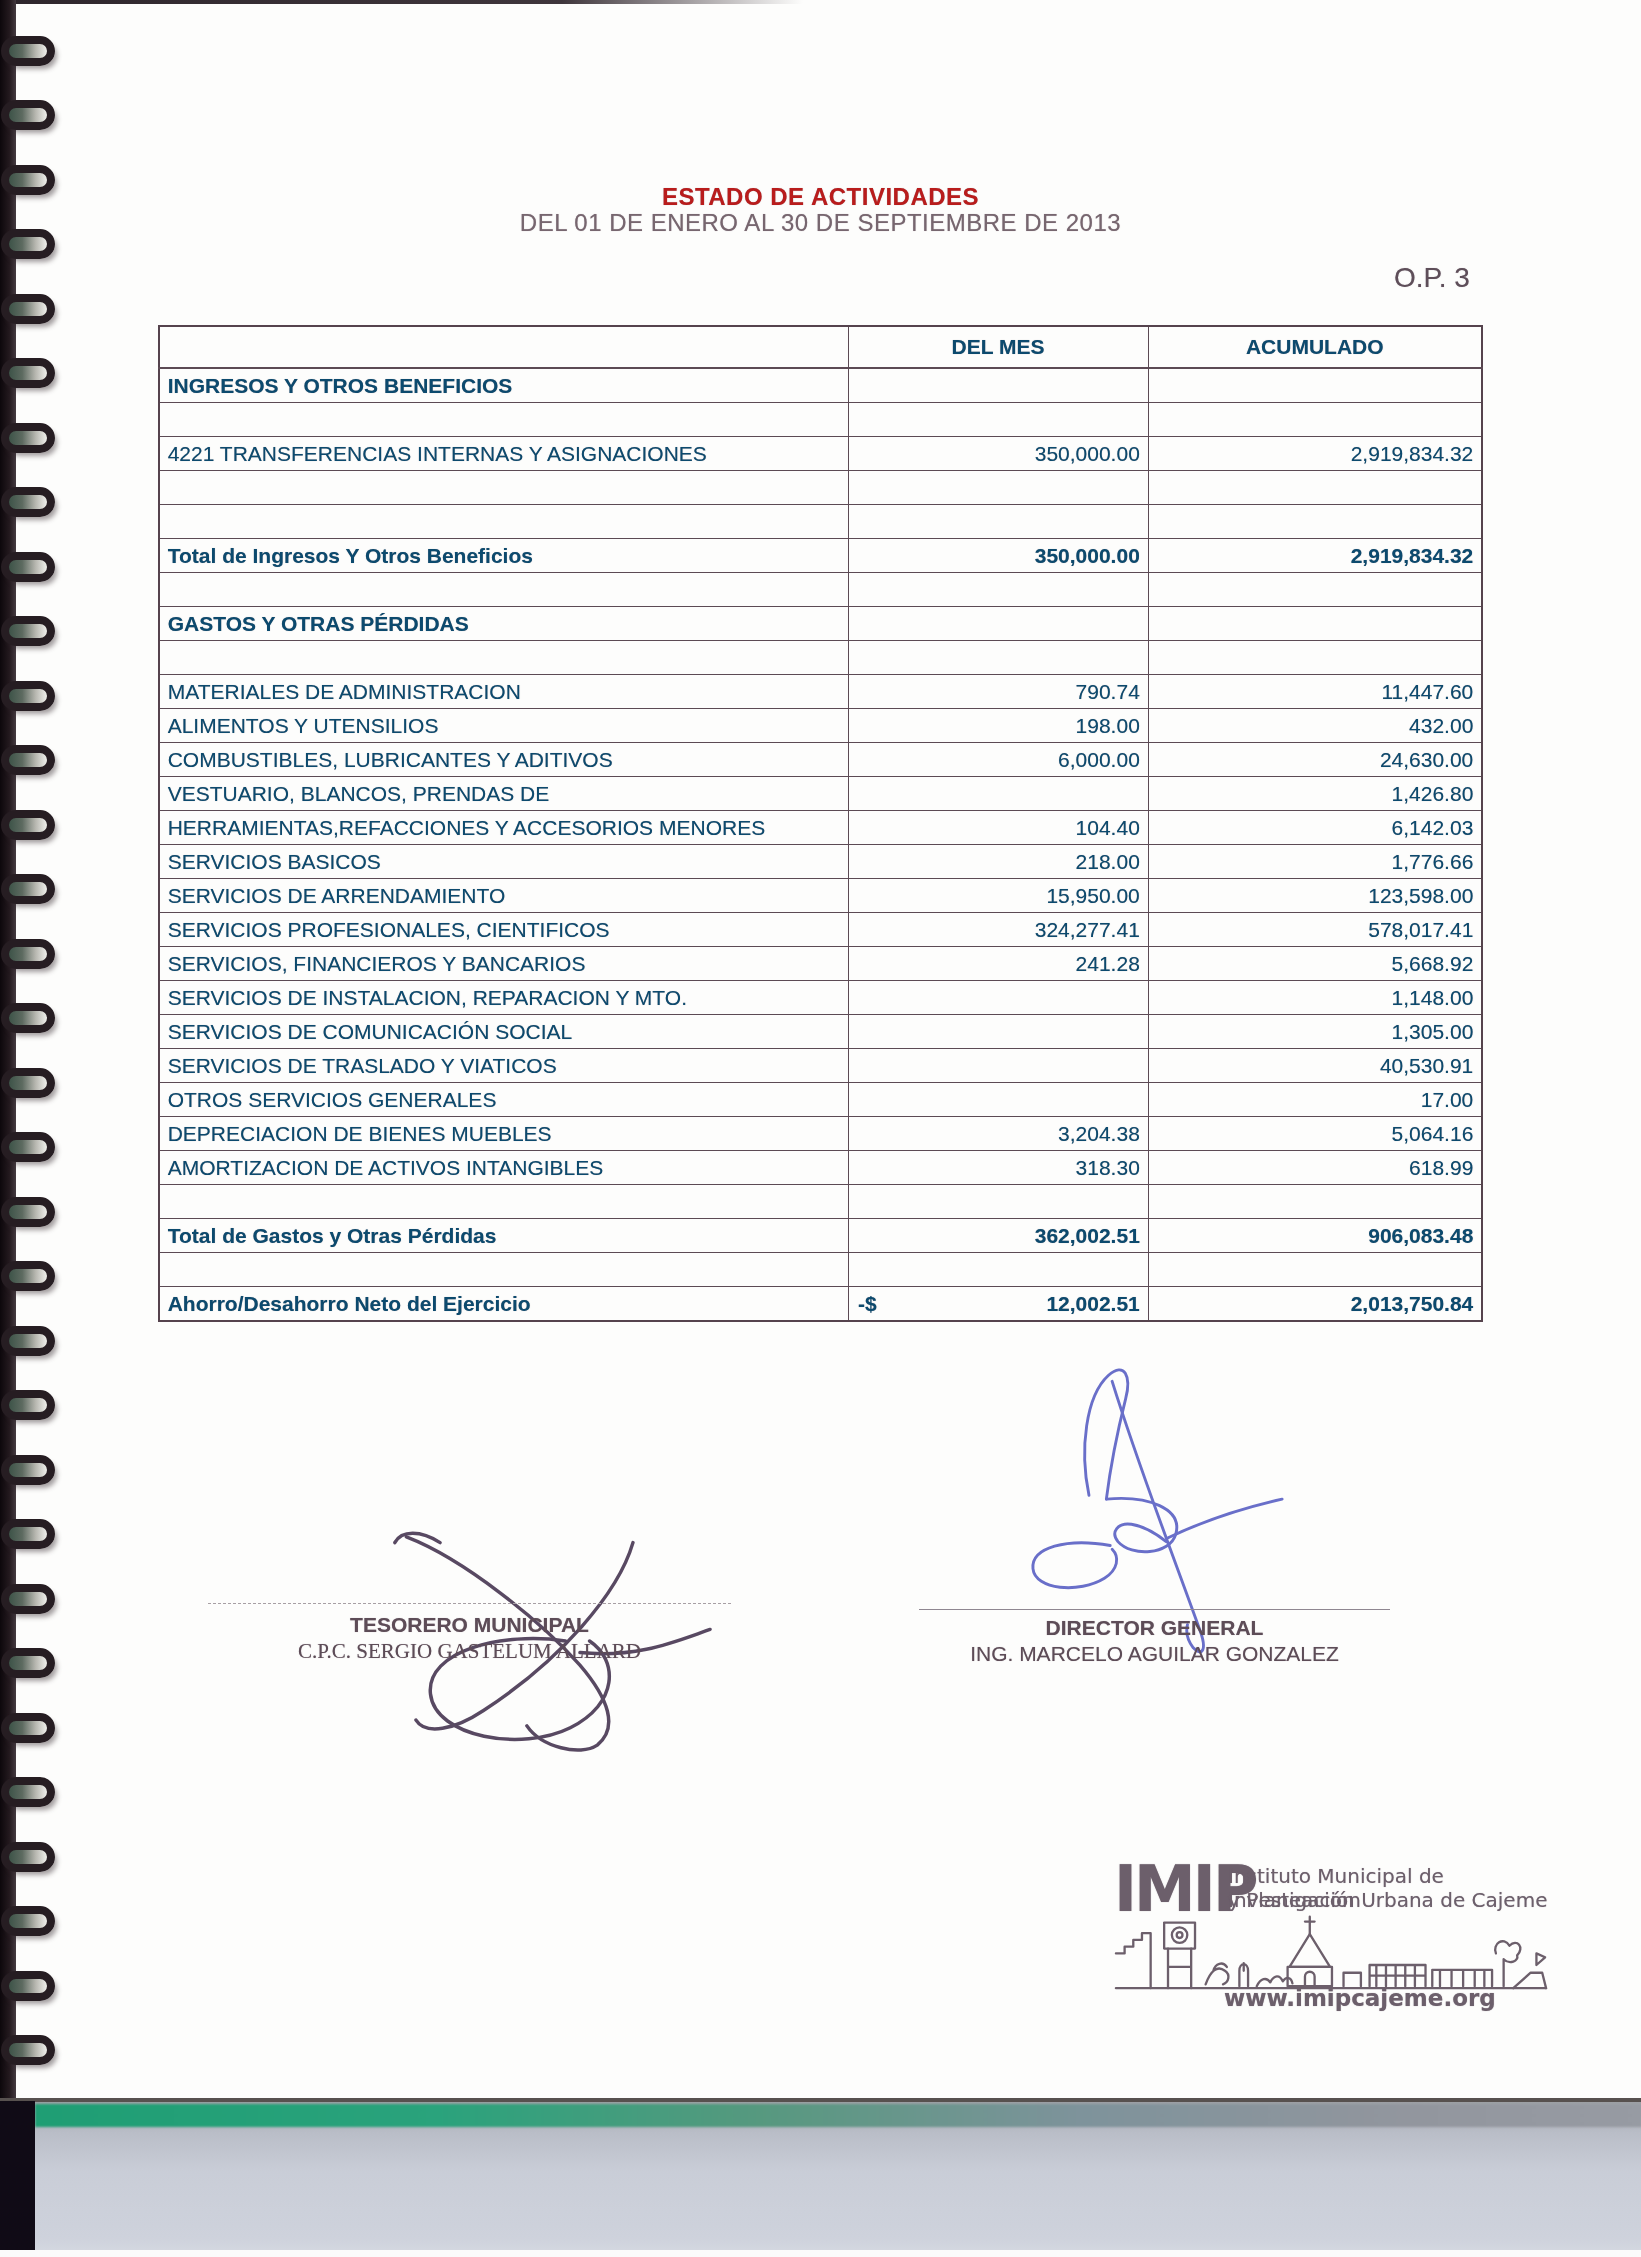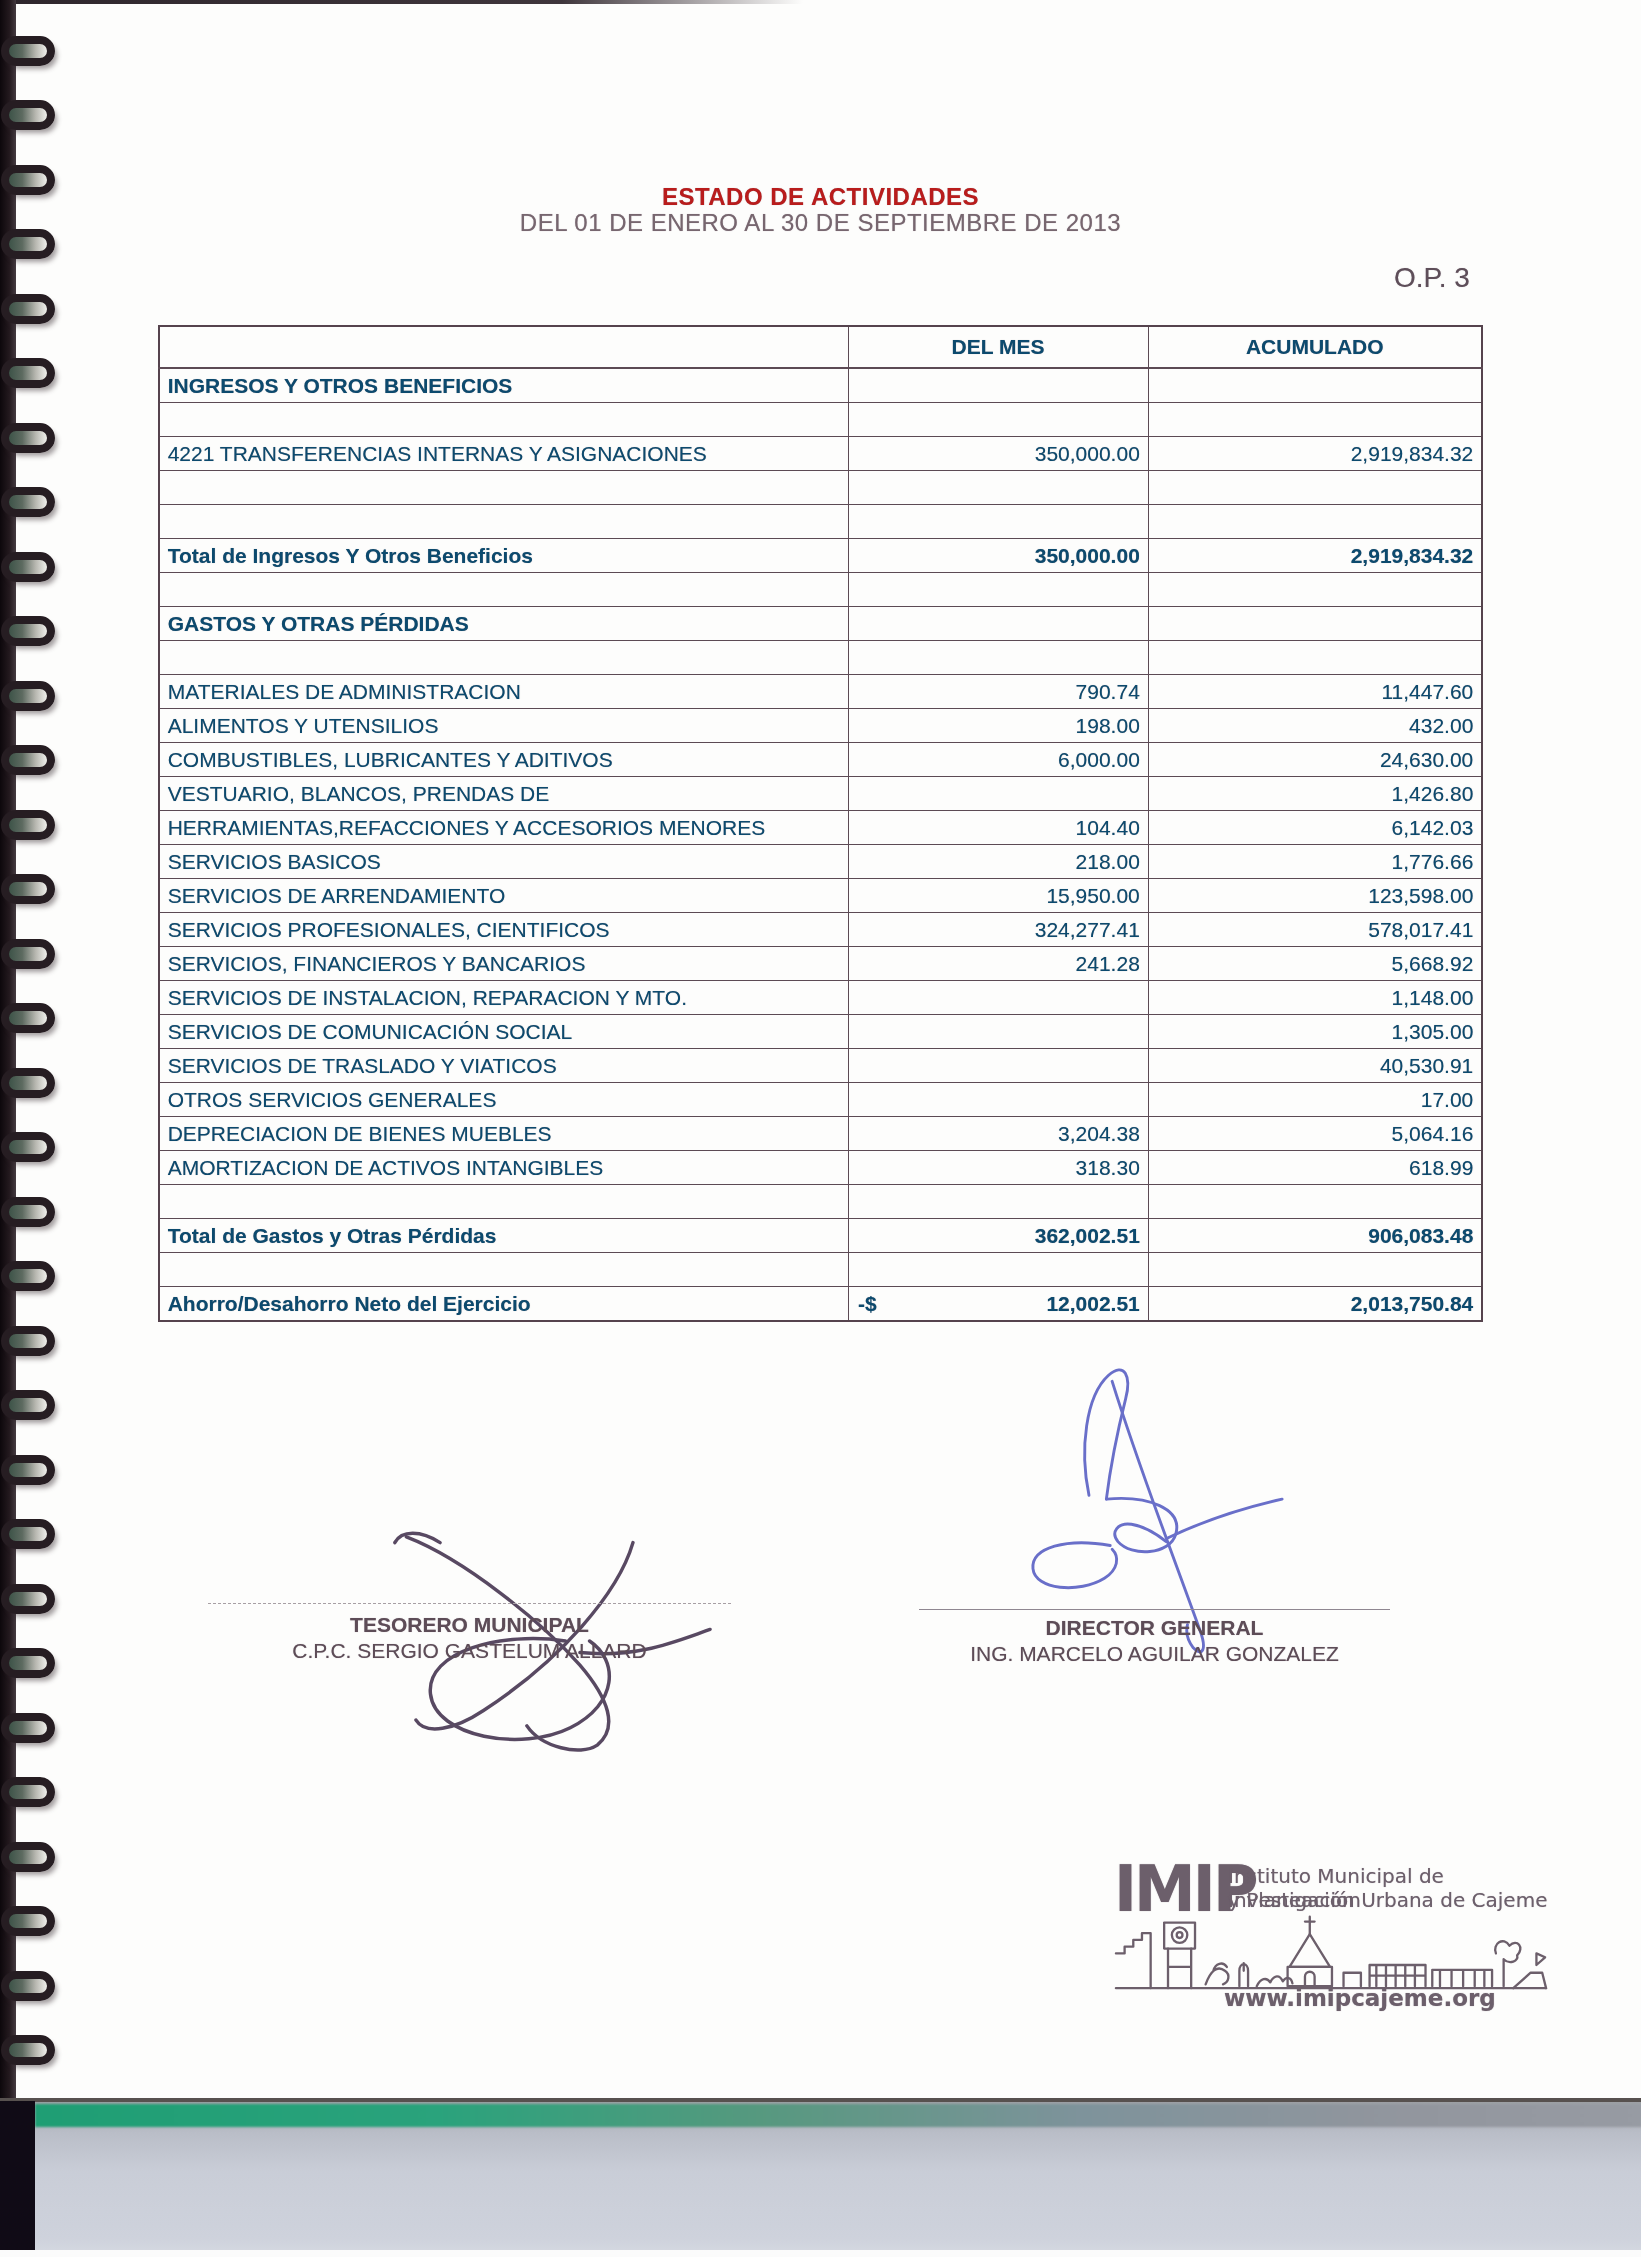--- a/index.html
+++ b/index.html
@@ -46,21 +46,21 @@
   .net-mes-wrap { display:flex; justify-content:space-between; align-items:center; }
   .net-mes-wrap .sign { padding-left:1.9px; }
   
   .sig-line { position:absolute; height:0; }
   .sig-line.left  { top:1603px; left:208px; width:523px; border-top:1.4px dashed #a79fa4; }
   .sig-line.right { top:1609px; left:919px; width:471px; border-top:1.4px solid #8f8791; }
   .sig-text { position:absolute; text-align:center; font-size:21px; color:#5d4c57;
     text-shadow:0 0 0.8px rgba(93,76,87,0.5); }
   .sig-title { font-weight:bold; }
   .sig-text.l1 { top:1613px; left:208px; width:523px; }
-  .sig-text.l2 { top:1639px; left:208px; width:523px; }
+  .sig-text.l2 { top:1639px; left:208px; width:523px;font-family:Liberation Serif, serif; }
   .sig-text.r1 { top:1616px; left:919px; width:471px; }
   .sig-text.r2 { top:1642px; left:919px; width:471px; }
   .sig-svg { position:absolute; pointer-events:none; }
   
   .imip { position:absolute; left:1110px; top:1849px; width:463px; height:179px; color:#6c5f6b; }
   .imip-acronym { position:absolute; left:3.9px; top:1.9px; font-size:62px; font-weight:bold;
     letter-spacing:-2.9px; transform:scaleY(1.04); transform-origin:top left;
     font-family:"DejaVu Sans", sans-serif; text-shadow:0 0 1px rgba(108,95,107,0.6); }
   .imip-line { position:absolute; left:118px; font-size:20px; font-weight:normal;
     font-family:"DejaVu Sans", sans-serif; text-shadow:0 0 0.8px rgba(108,95,107,0.55); }

